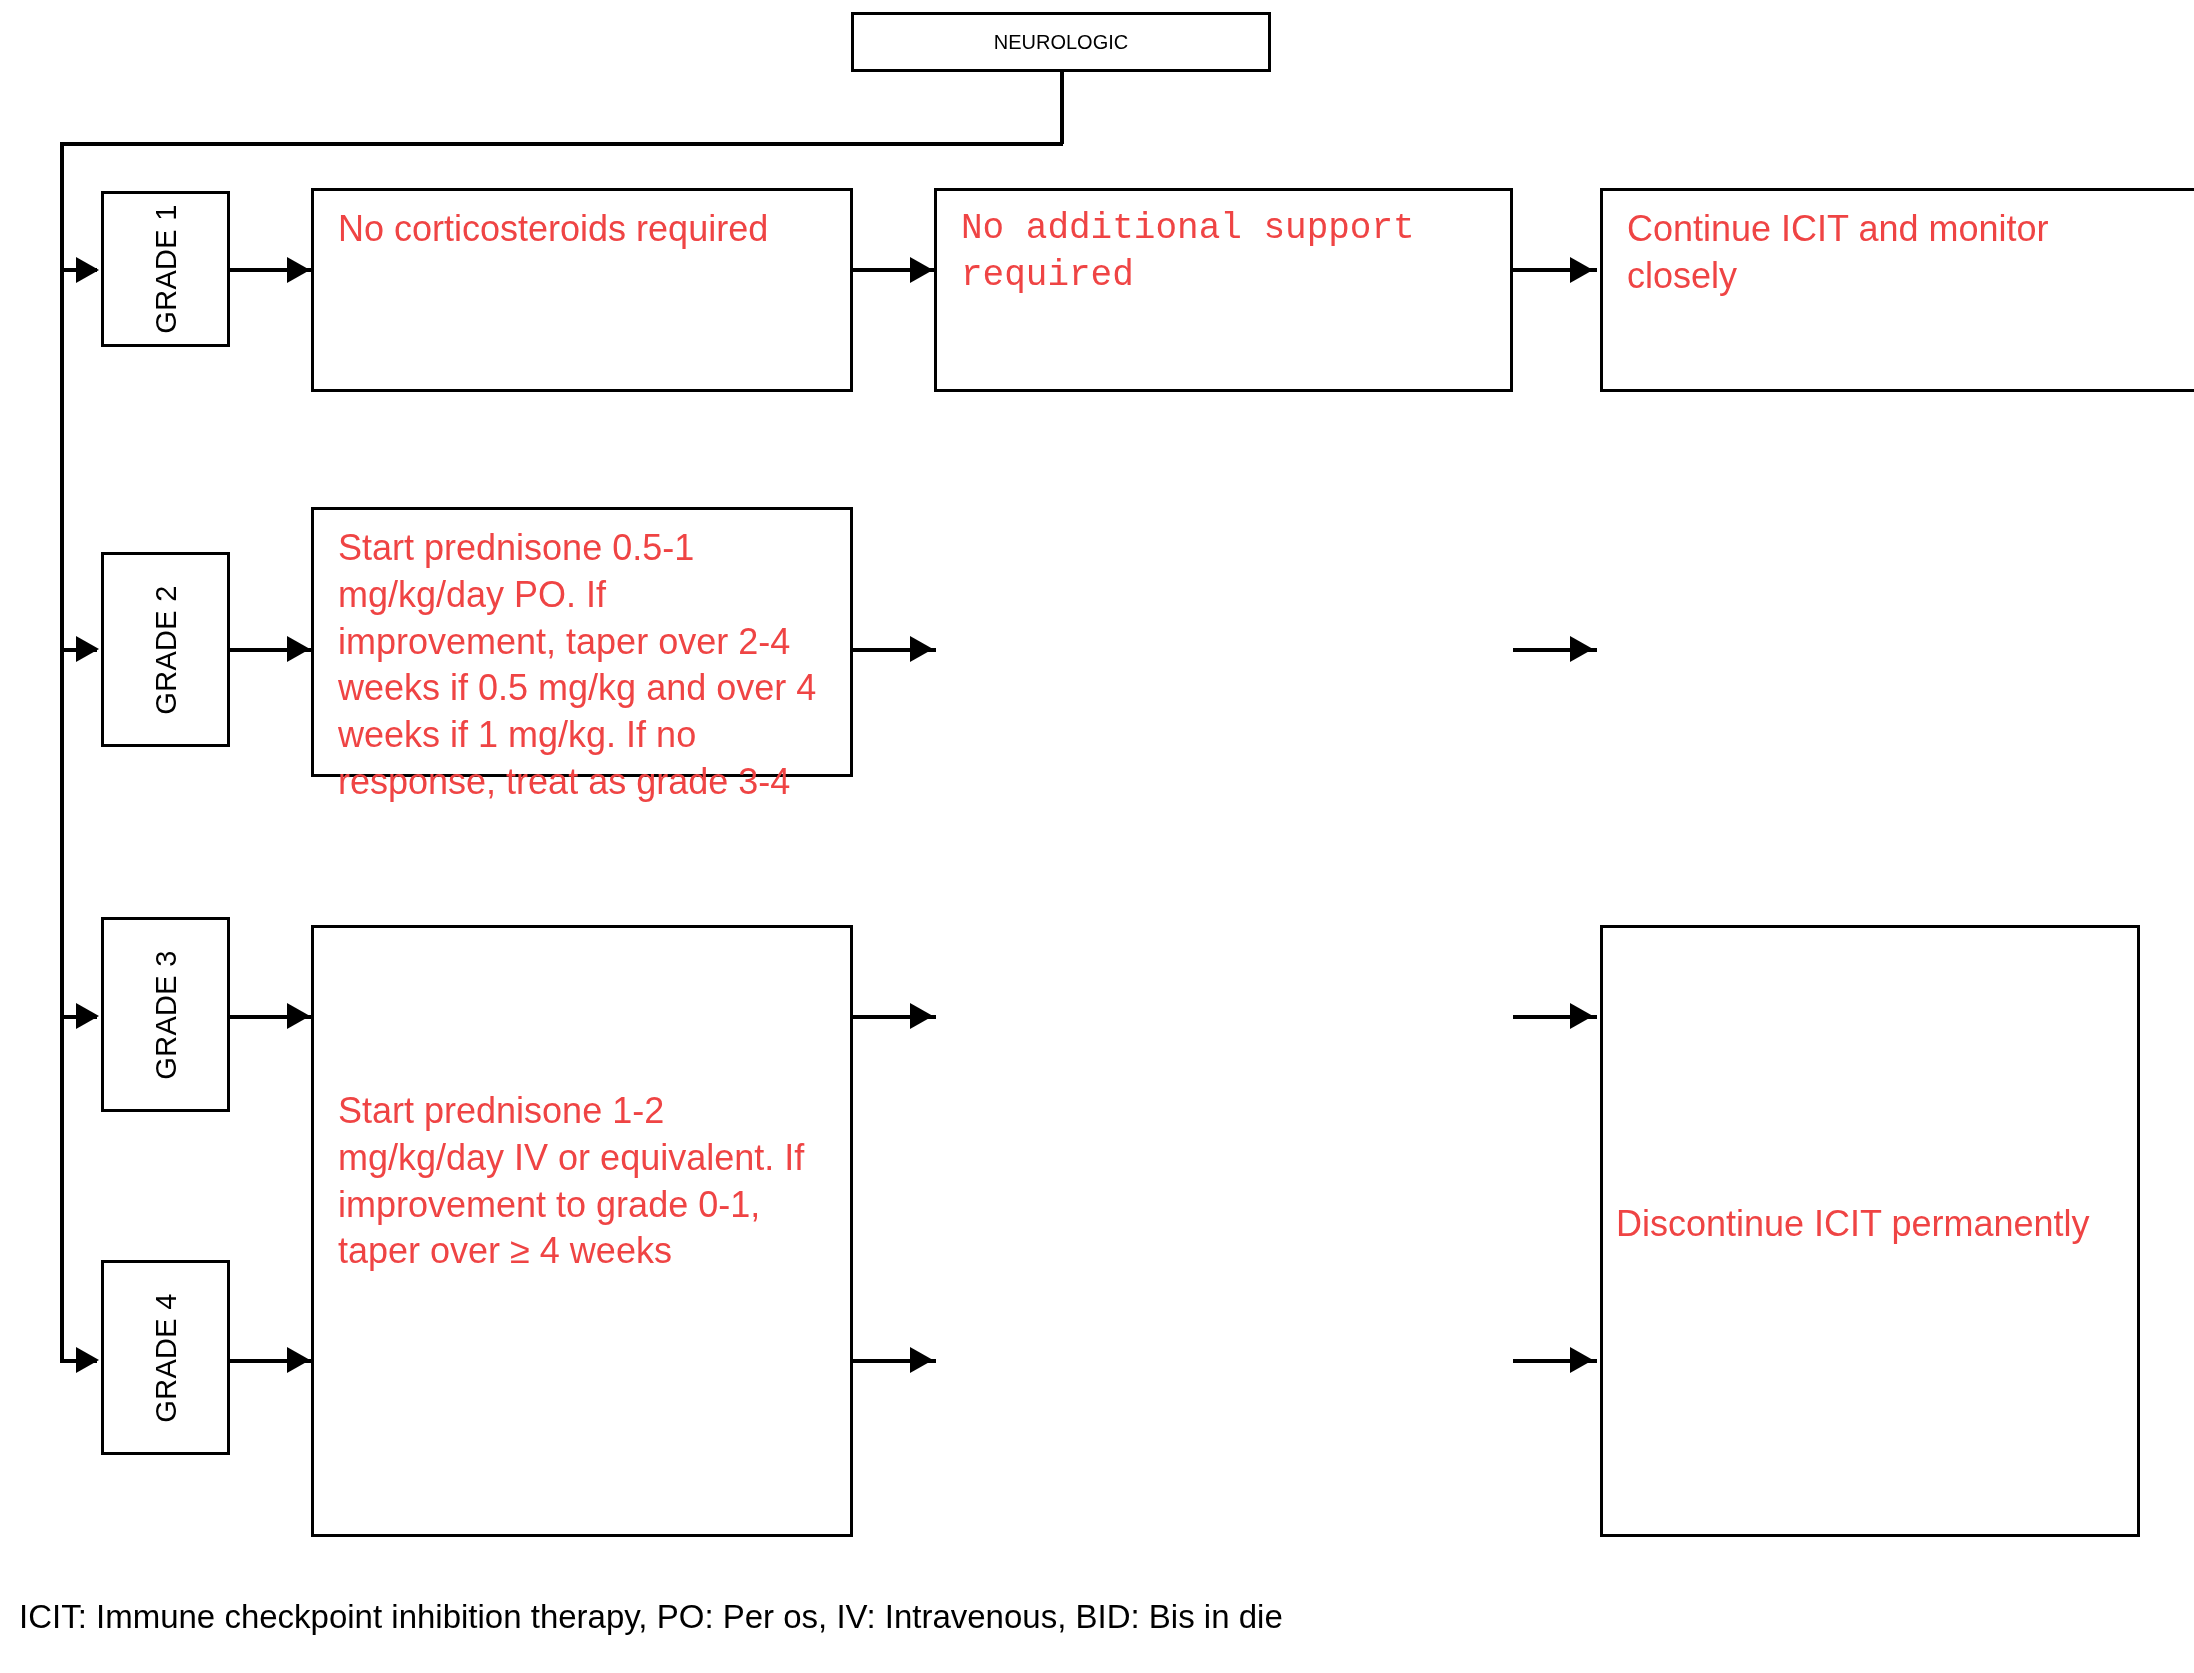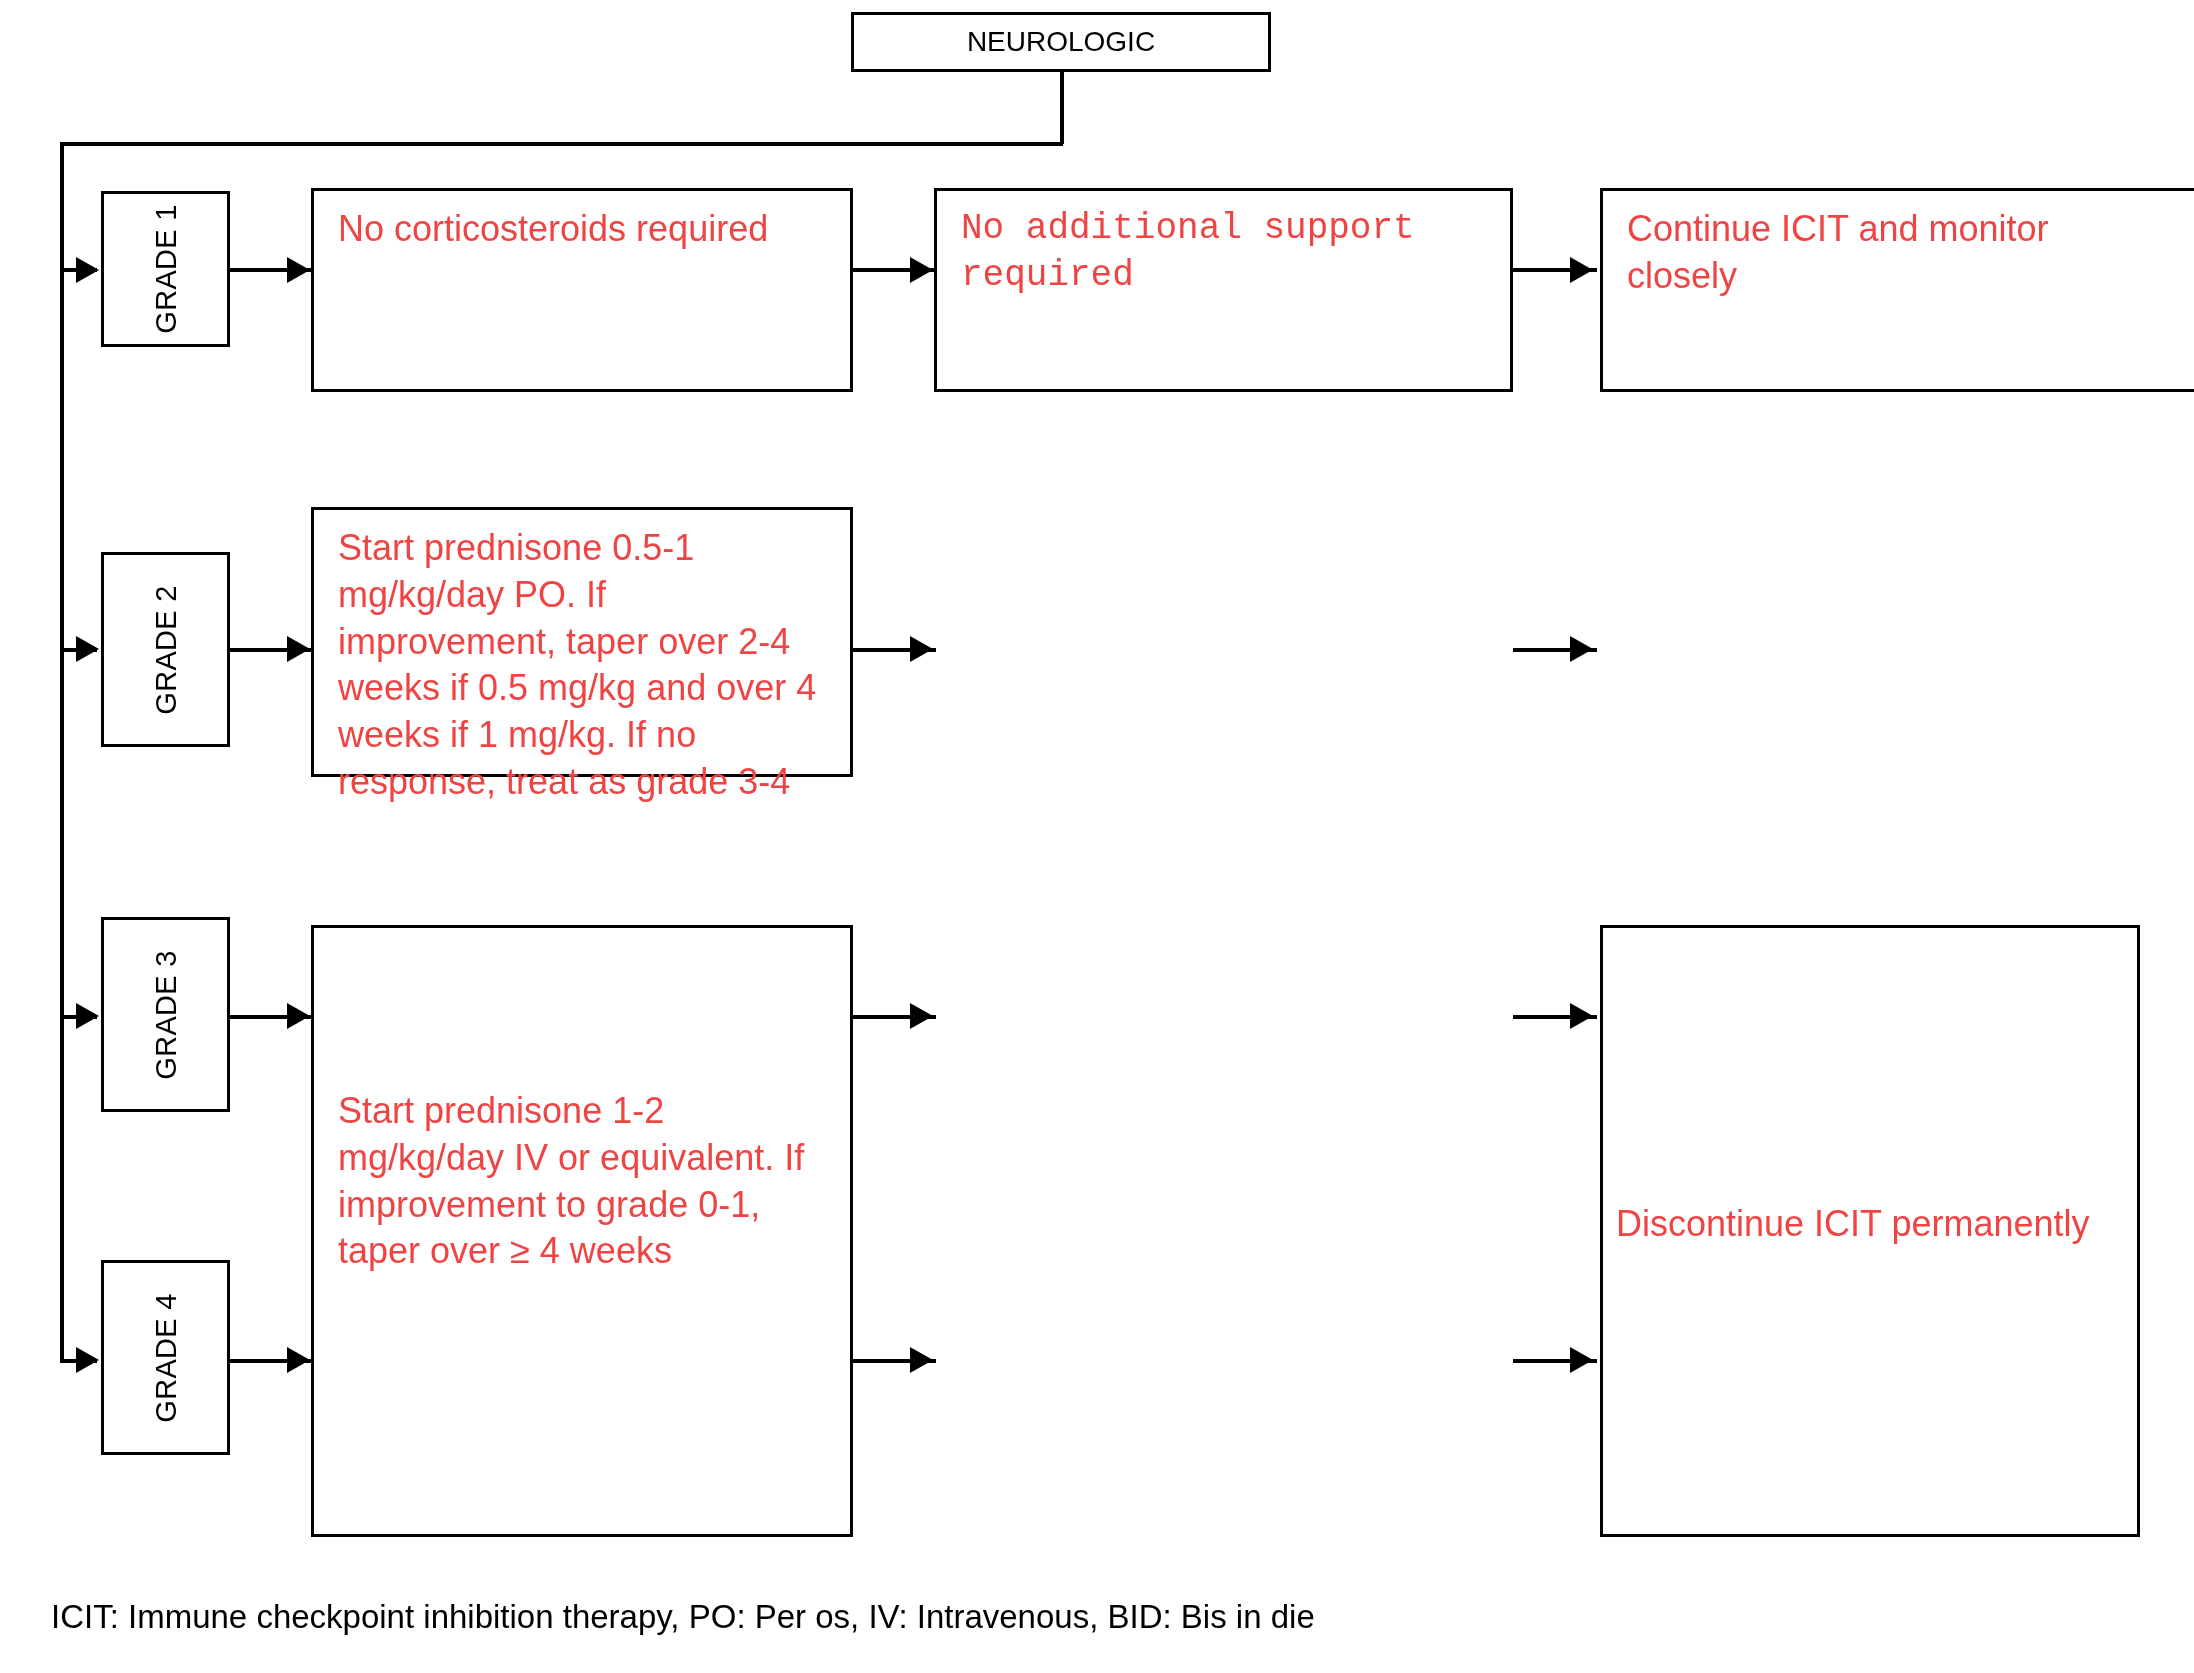--- a/index.html
+++ b/index.html
@@ -32,21 +32,21 @@
     line-height: 1.30;
     color: #ef4444;
     white-space: pre-line;
   }
   .title-box {
     display: flex;
     align-items: center;
     justify-content: center;
   }
   .title-text {
-    font-size: 28px;
+    font-size: 20px;
     line-height: 1.2;
     color: #000000;
   }
   .grade-box {
     overflow: hidden;
   }
   .grade-label {
     position: absolute;
     left: 50%;
     top: 50%;
@@ -184,16 +184,16 @@
 
   <div class="line-h" style="left:230px; top:1359px; width:84px;"></div>
   <div class="arrow-head" style="left:287px; top:1347px;"></div>
 
   <div class="line-h" style="left:852px; top:1359px; width:84px;"></div>
   <div class="arrow-head" style="left:910px; top:1347px;"></div>
 
   <div class="line-h" style="left:1513px; top:1359px; width:84px;"></div>
   <div class="arrow-head" style="left:1570px; top:1347px;"></div>
 
-  <div class="footnote" style="left:19px; top:1597px;margin-left:32px;">ICIT: Immune checkpoint inhibition therapy, PO: Per os, IV: Intravenous, BID: Bis in die</div>
+  <div class="footnote" style="left:19px; top:1597px;">ICIT: Immune checkpoint inhibition therapy, PO: Per os, IV: Intravenous, BID: Bis in die</div>
 
 </div>
 
 
 </body></html>

